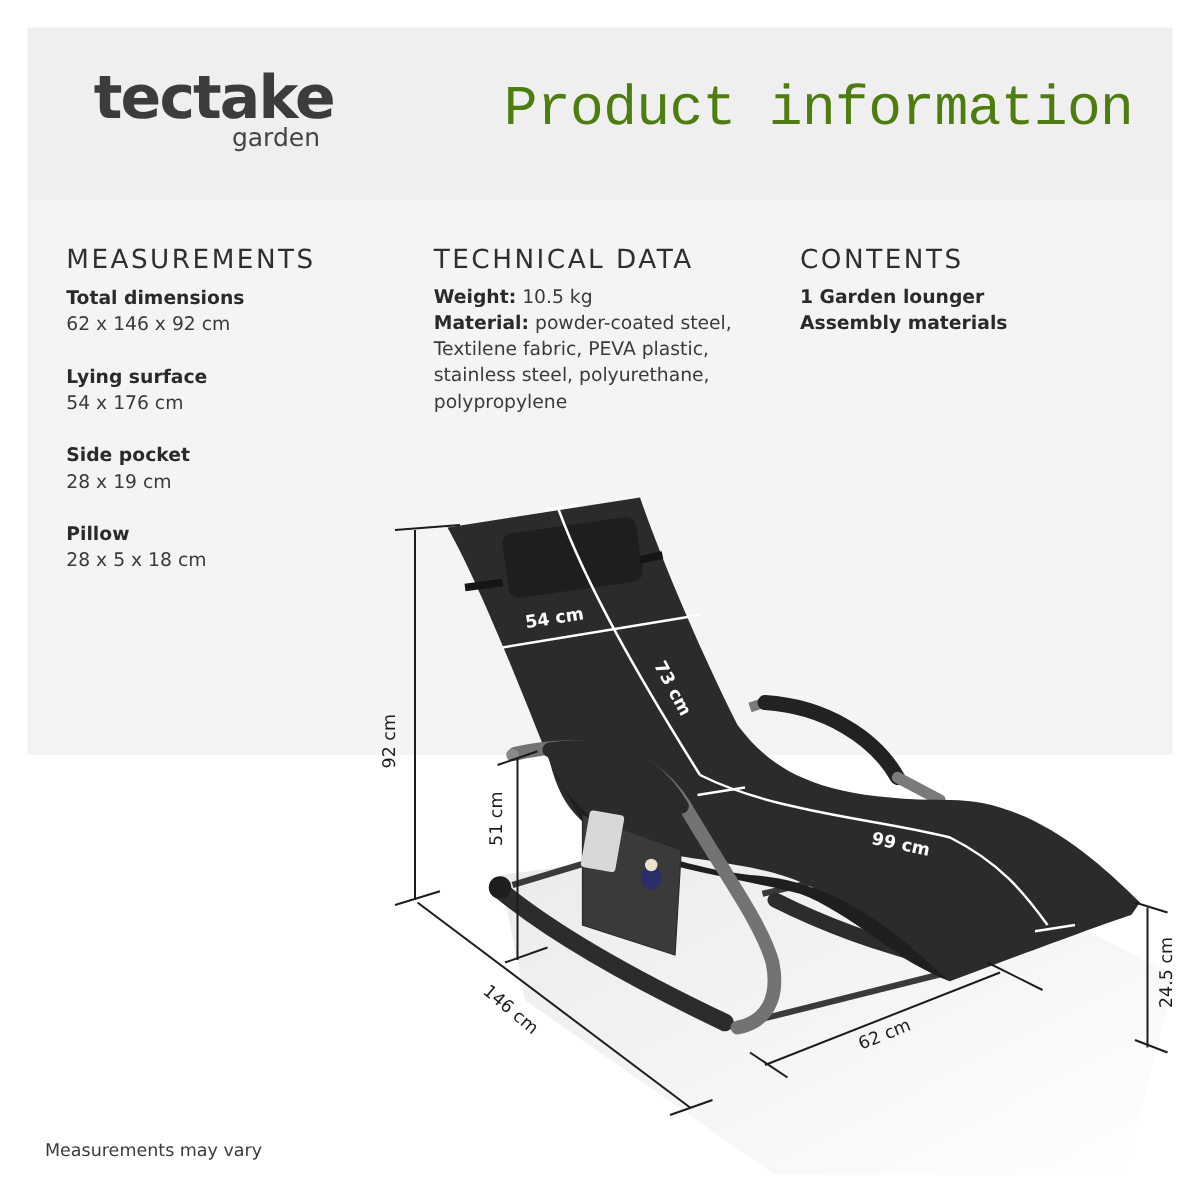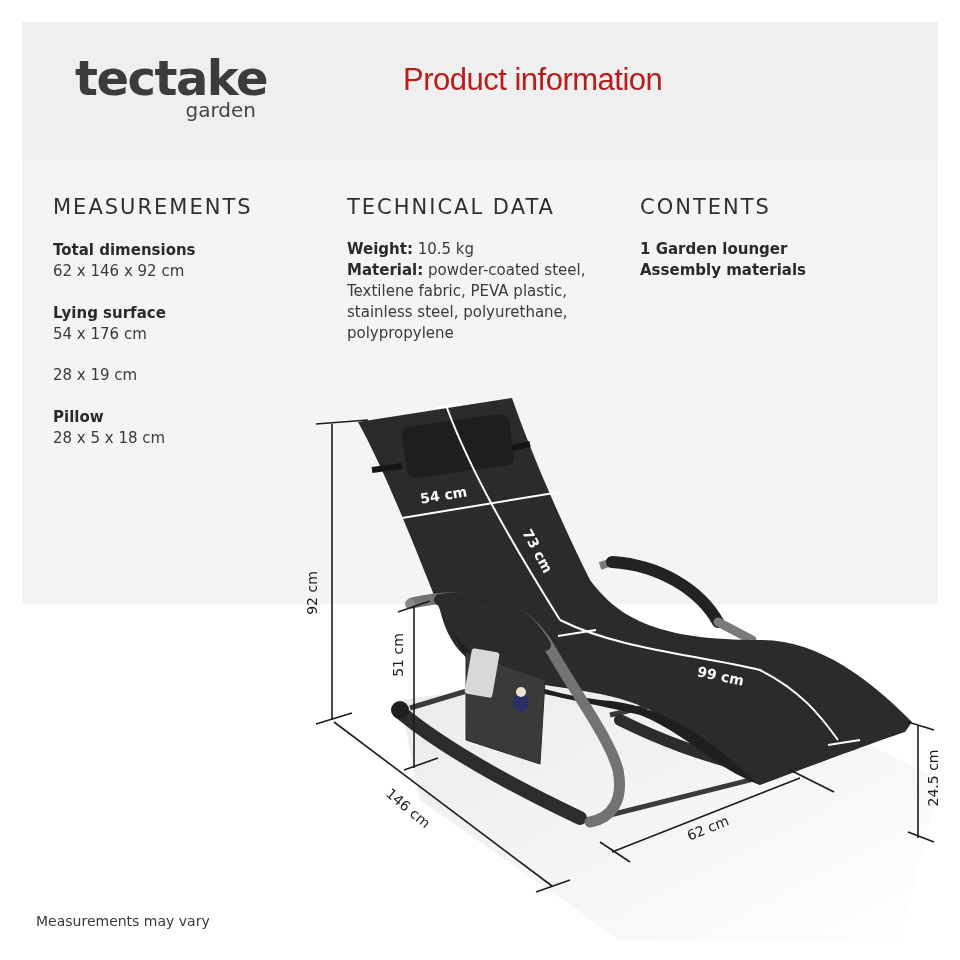--- a/index.html
+++ b/index.html
@@ -6,28 +6,28 @@
   html, body { width: 960px; height: 960px; background: #ffffff; overflow: hidden; }
   body { position: relative; font-family: "DejaVu Sans", sans-serif; color: #2e2e2e; }
 
   .header-band { position: absolute; left: 22px; top: 22px; width: 916px; height: 138px; background: #efefef; }
   .info-panel { position: absolute; left: 22px; top: 160px; width: 916px; height: 444px; background: #f4f4f4; }
 
   .logo { position: absolute; left: 75px; top: 55px; width: 185px; text-align: right; }
   .logo-main { display: block; font-family: "DejaVu Sans", sans-serif; font-weight: bold; font-size: 48px; letter-spacing: -1.5px; color: #3c3c3c; line-height: 46px; text-align: left; }
   .logo-sub { display: block; font-family: "DejaVu Sans", sans-serif; font-size: 20px; color: #444; line-height: 22px; margin-top: -2px; padding-right: 4px; }
 
-  .page-title { position: absolute; left: 403px; top: 62px; font-family: Liberation Sans, sans-serif; font-size: 31px; font-weight: 500; color: #b91c1c; letter-spacing: -0.5px; white-space: nowrap; }
+  .page-title { position: absolute; left: 403px; top: 62px; font-family: Liberation Mono, monospace; font-size: 45px; font-weight: 500; color: #4d7c0f; letter-spacing: -0.5px; white-space: nowrap; }
 
   .col { position: absolute; top: 195px; }
   .col-measure { left: 53px; width: 280px; }
   .col-tech { left: 347px; width: 280px; }
   .col-contents { left: 640px; width: 290px; }
 
-  .col-heading { font-family: "DejaVu Sans", sans-serif; font-size: 21px; font-weight: normal; letter-spacing: 2px; color: #2f2f2f; line-height: 24px; margin-bottom: 20px; white-space: nowrap; }
+  .col-heading { font-family: "DejaVu Sans", sans-serif; font-size: 21px; font-weight: normal; letter-spacing: 2px; color: #2f2f2f; line-height: 24px; margin-bottom: 8px; white-space: nowrap; }
 
   .m-item { margin-bottom: 20px; }
   .m-label { font-size: 15px; font-weight: bold; color: #2a2a2a; line-height: 22px; }
   .m-value { font-size: 15px; color: #3a3a3a; line-height: 21px; }
 
   .t-line { font-size: 15px; line-height: 21px; color: #3a3a3a; }
   .t-line b { font-weight: bold; color: #2a2a2a; }
 
   .c-line { font-size: 15px; font-weight: bold; line-height: 21px; color: #2a2a2a; white-space: nowrap; }
 
@@ -56,20 +56,21 @@
   <h2 class="col-heading">MEASUREMENTS</h2>
   <div class="m-item">
     <div class="m-label">Total dimensions</div>
     <div class="m-value">62 x 146 x 92 cm</div>
   </div>
   <div class="m-item">
     <div class="m-label">Lying surface</div>
     <div class="m-value">54 x 176 cm</div>
   </div>
   <div class="m-item">
+    <div class="m-label">Side pocket</div>
     <div class="m-value">28 x 19 cm</div>
   </div>
   <div class="m-item">
     <div class="m-label">Pillow</div>
     <div class="m-value">28 x 5 x 18 cm</div>
   </div>
 </section>
 
 <section class="col col-tech">
   <h2 class="col-heading">TECHNICAL DATA</h2>

